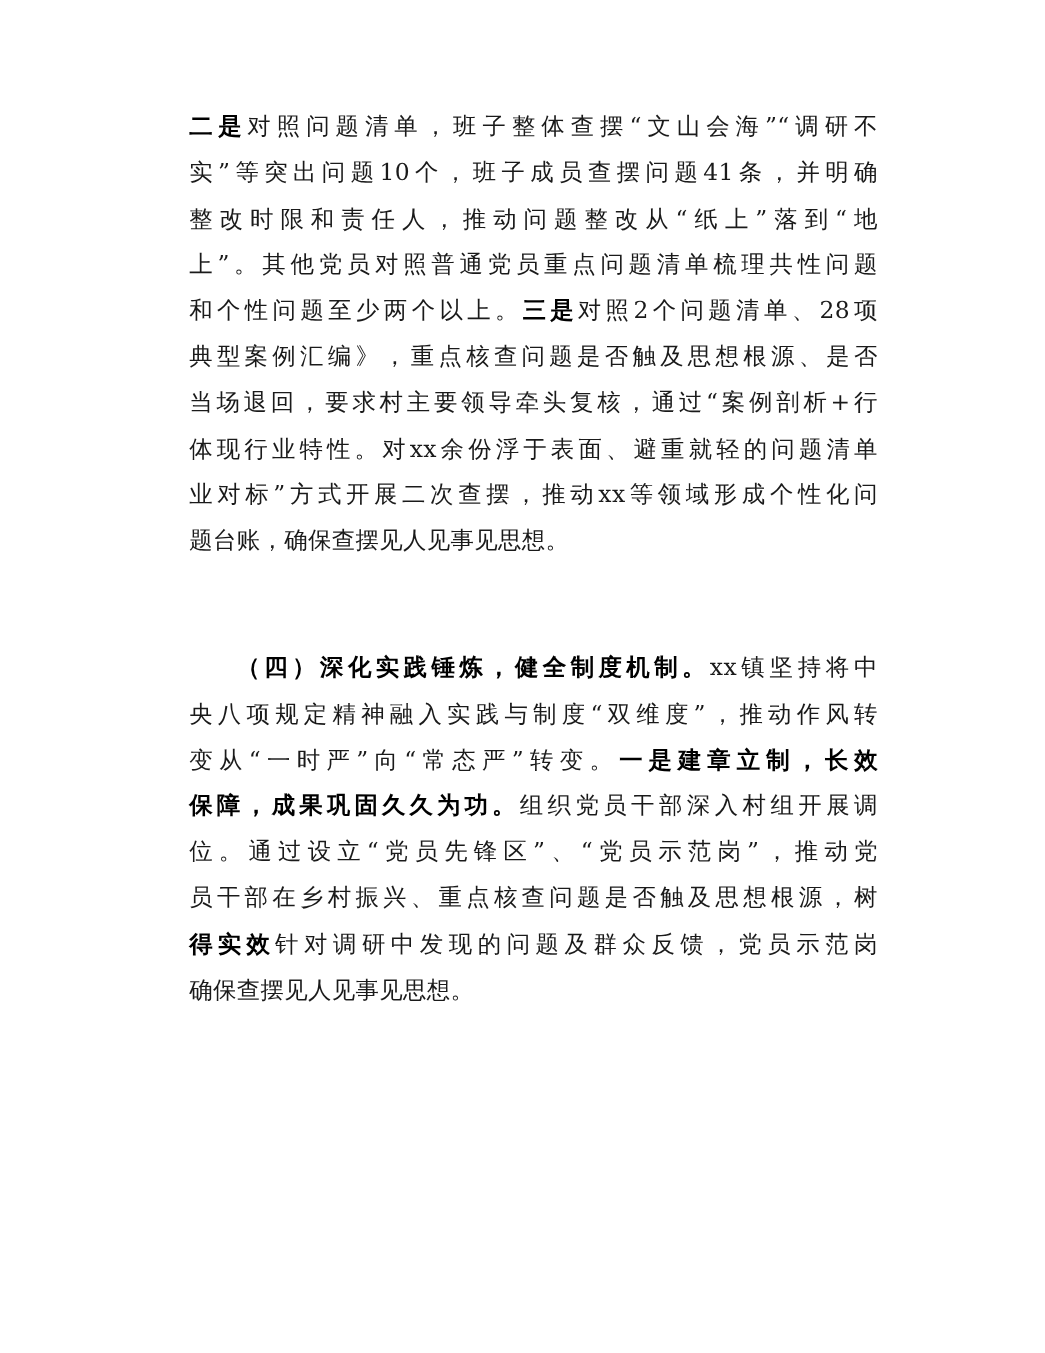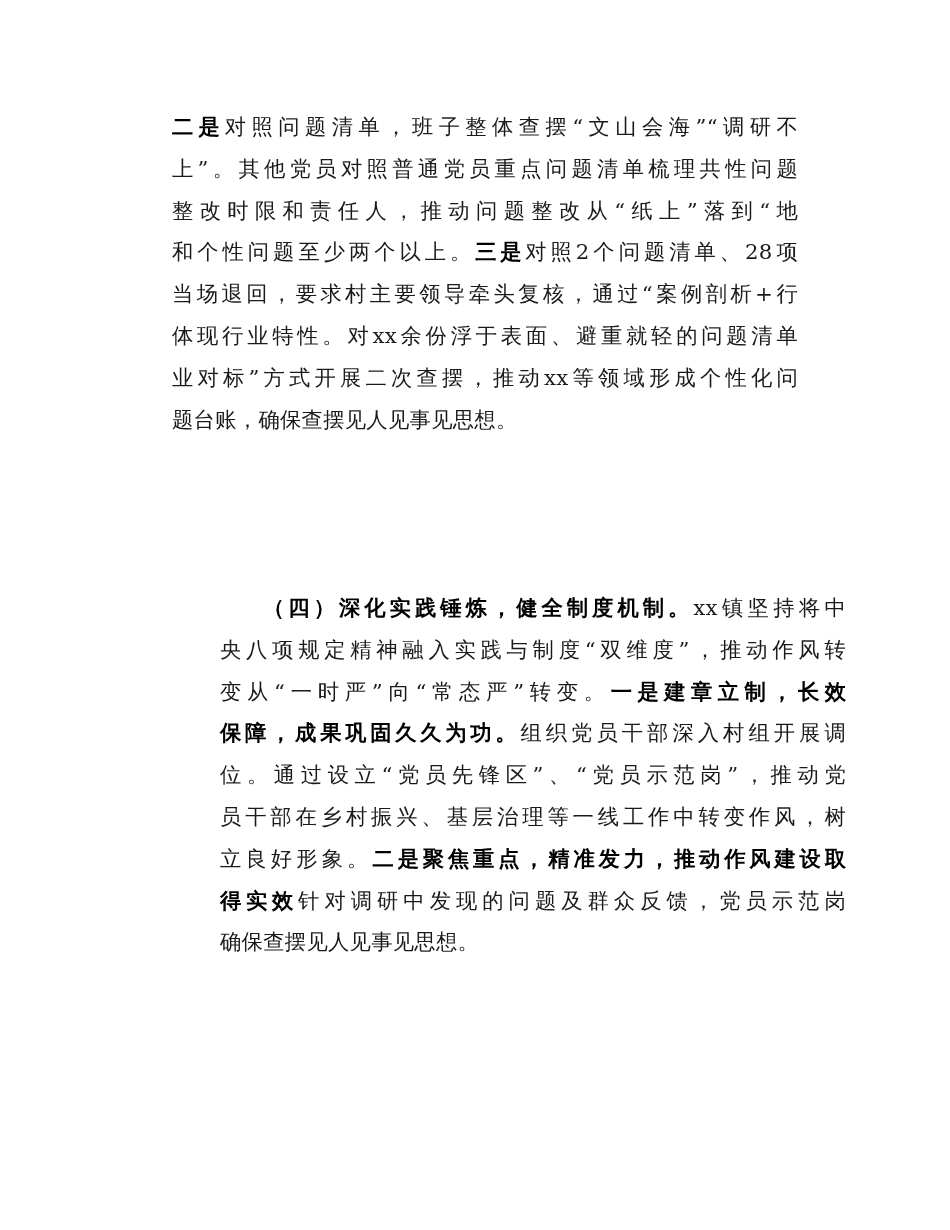--- a/index.html
+++ b/index.html
@@ -10,34 +10,35 @@
   .line { height:41.8px; line-height:41.8px; font-size:21.3px; white-space:nowrap;
           letter-spacing:0.3px; text-align:justify; text-align-last:justify; }
   .line.last { text-align-last:left; }
   .b { font-family:"DejaVu Sans","Liberation Sans",sans-serif; font-weight:bold; color:#000; letter-spacing:0; }
   .indent { padding-left:43px; }
 </style>
 </head>
 <body>
 
 <div class="page">
-  <div class="para" id="p1" style="top:106px;">
+  <div class="para" id="p1" style="top:95px;">
       <div class="line"><span class="b">二是</span><span>对照问题清单，班子整体查摆“文山会海”“调研不</span></div>
+      <div class="line"><span>实”等突出问题10个，班子成员查摆问题41条，并明确</span></div>
+      <div class="line"><span>整改时限和责任人，推动问题整改从“纸上”落到“地</span></div>
       <div class="line"><span>上”。其他党员对照普通党员重点问题清单梳理共性问题</span></div>
-      <div class="line"><span>整改时限和责任人，推动问题整改从“纸上”落到“地</span></div>
       <div class="line"><span>和个性问题至少两个以上。</span><span class="b">三是</span><span>对照2个问题清单、28项</span></div>
+      <div class="line"><span>典型案例汇编》，重点核查问题是否触及思想根源、是否</span></div>
       <div class="line"><span>当场退回，要求村主要领导牵头复核，通过“案例剖析+行</span></div>
       <div class="line"><span>体现行业特性。对xx余份浮于表面、避重就轻的问题清单</span></div>
       <div class="line"><span>业对标”方式开展二次查摆，推动xx等领域形成个性化问</span></div>
       <div class="line last"><span>题台账，确保查摆见人见事见思想。</span></div>
     </div>
-  <div class="para" id="p2" style="top:587px;margin-left:48px;">
+  <div class="para" id="p2" style="top:587px;">
       <div class="line indent"><span class="b">（四）深化实践锤炼，健全制度机制。</span><span>xx镇坚持将中</span></div>
       <div class="line"><span>央八项规定精神融入实践与制度“双维度”，推动作风转</span></div>
       <div class="line"><span>变从“一时严”向“常态严”转变。</span><span class="b">一是建章立制，长效</span></div>
       <div class="line"><span class="b">保障，成果巩固久久为功。</span><span>组织党员干部深入村组开展调</span></div>
       <div class="line"><span>位。通过设立“党员先锋区”、“党员示范岗”，推动党</span></div>
-      <div class="line"><span>员干部在乡村振兴、基层治理等一线工作中转变作风，树</span></div>
-      <div class="line"><span>立良好形象。</span><span class="b">二是聚焦重点，精准发力，推动作风建设取</span></div>
+      <div class="line"><span>员干部在乡村振兴、重点核查问题是否触及思想根源，树</span></div>
       <div class="line"><span class="b">得实效</span><span>针对调研中发现的问题及群众反馈，党员示范岗</span></div>
       <div class="line last"><span>确保查摆见人见事见思想。</span></div>
     </div>
 </div>
 
 </body></html>

